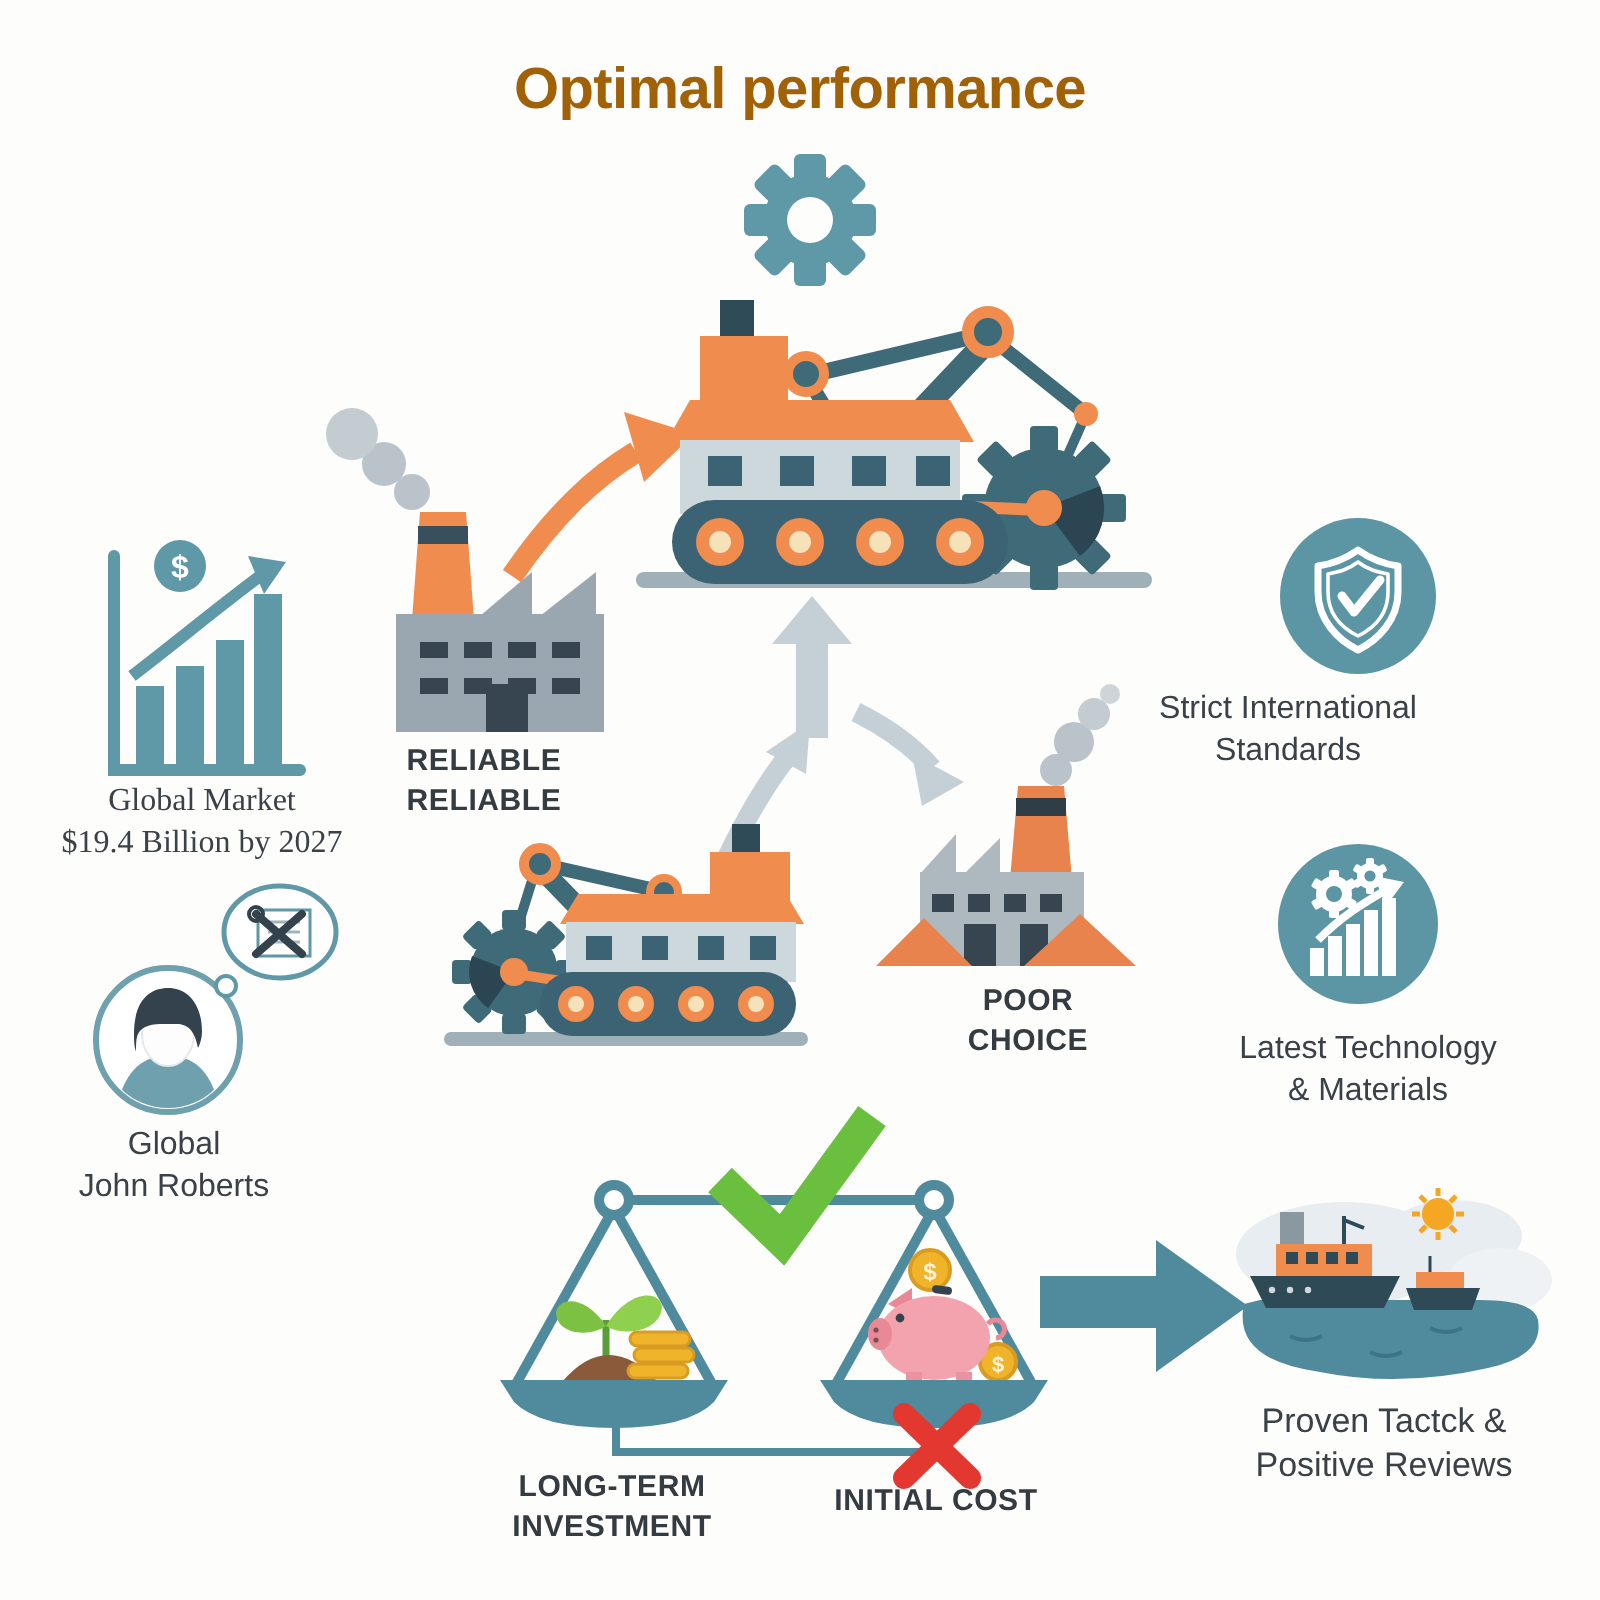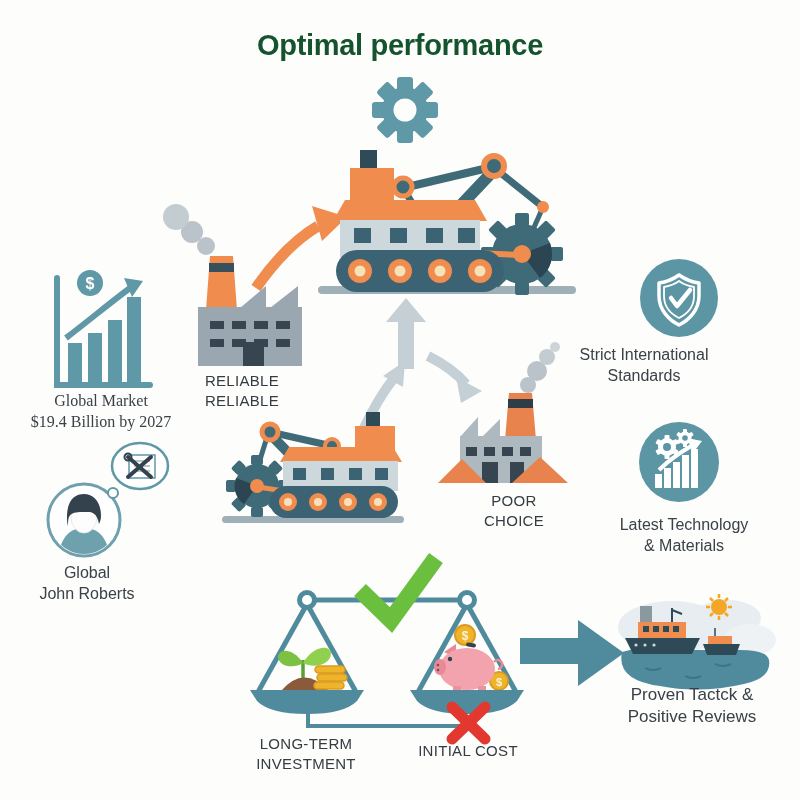--- a/index.html
+++ b/index.html
@@ -1,21 +1,21 @@
 <!DOCTYPE html>
 <html><head>
 <meta charset="utf-8">
 <style>
   html,body{margin:0;padding:0;}
   body{width:800px;height:800px;position:relative;background:#fdfdfc;
        font-family:"Liberation Sans",sans-serif;color:#3d444b;overflow:hidden;}
   .canvas{position:absolute;left:0;top:0;}
   .label{position:absolute;text-align:center;line-height:1.32;}
-  .title{font-size:29px;font-weight:700;color:#14532d;letter-spacing:-0.3px;}
-  .caps{font-weight:400;font-size:15px;color:#343b41;letter-spacing:0.3px;}
+  .title{font-size:29px;font-weight:700;color:#a16207;letter-spacing:-0.3px;}
+  .caps{font-weight:700;font-size:15px;color:#343b41;letter-spacing:0.3px;}
   .plain{font-weight:400;font-size:16px;color:#3a4147;}
   .plain-lg{font-weight:400;font-size:17px;color:#3a4147;}
 </style>
 </head>
 <body>
 
 <svg class="canvas" width="800" height="800" viewBox="0 0 800 800">
 
   <g transform="translate(405,110)">
     <g fill="#5f98a6">
@@ -389,16 +389,16 @@
 
 <div class="label caps" style="left:233px;width:146px;top:734px;">
   <span>LONG-TERM</span><br>
   <span>INVESTMENT</span>
 </div>
 
 <div class="label caps" style="left:393px;width:150px;top:741px;text-align:center;">
   <span>INITIAL COST</span>
 </div>
 
-<div class="label plain-lg" style="left:608px;width:168px;top:684px;">
+<div class="label plain-lg" style="left:608px;width:168px;top:700px;">
   <span>Proven Tactck &amp;</span><br>
   <span>Positive Reviews</span>
 </div>
 
 </body></html>

